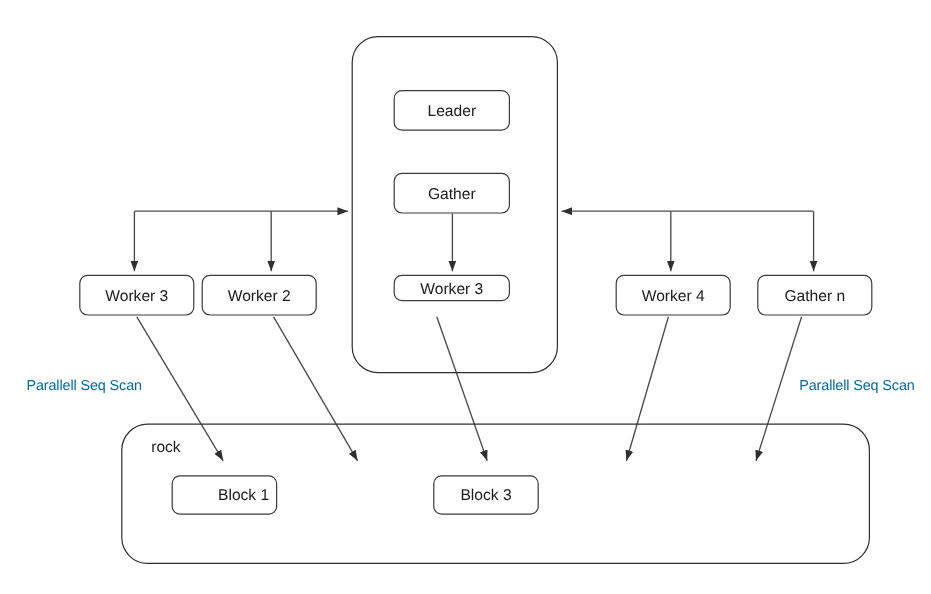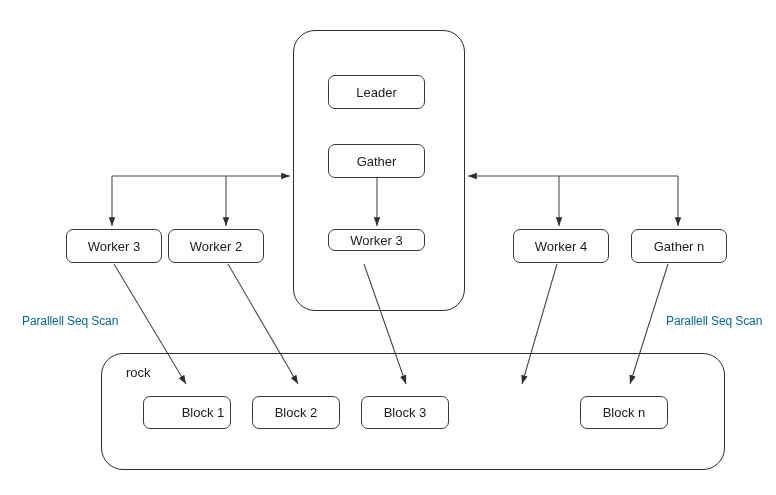--- a/index.html
+++ b/index.html
@@ -137,26 +137,20 @@
   <div class="plain-label" style="left:666px; top:314px;">Parallell Seq Scan</div>
 
   <div class="group" style="left:101px; top:353px; width:624px; height:117px;"></div>
 
   <div class="group-label" style="left:126px; top:365px;">rock</div>
 
   <div class="node" style="left:143px; top:396px; width:88px; height:33px;padding-left:32px;">
     <span>Block 1</span>
   </div>
 
-  <div class="node" style="left:252px; top:396px; width:88px; height:33px;">
-    <span>Block 2</span>
-  </div>
 
   <div class="node" style="left:361px; top:396px; width:88px; height:33px;">
     <span>Block 3</span>
   </div>
 
 
-  <div class="node" style="left:580px; top:396px; width:88px; height:33px;">
-    <span>Block n</span>
-  </div>
 
 </div>
 
 </body></html>

